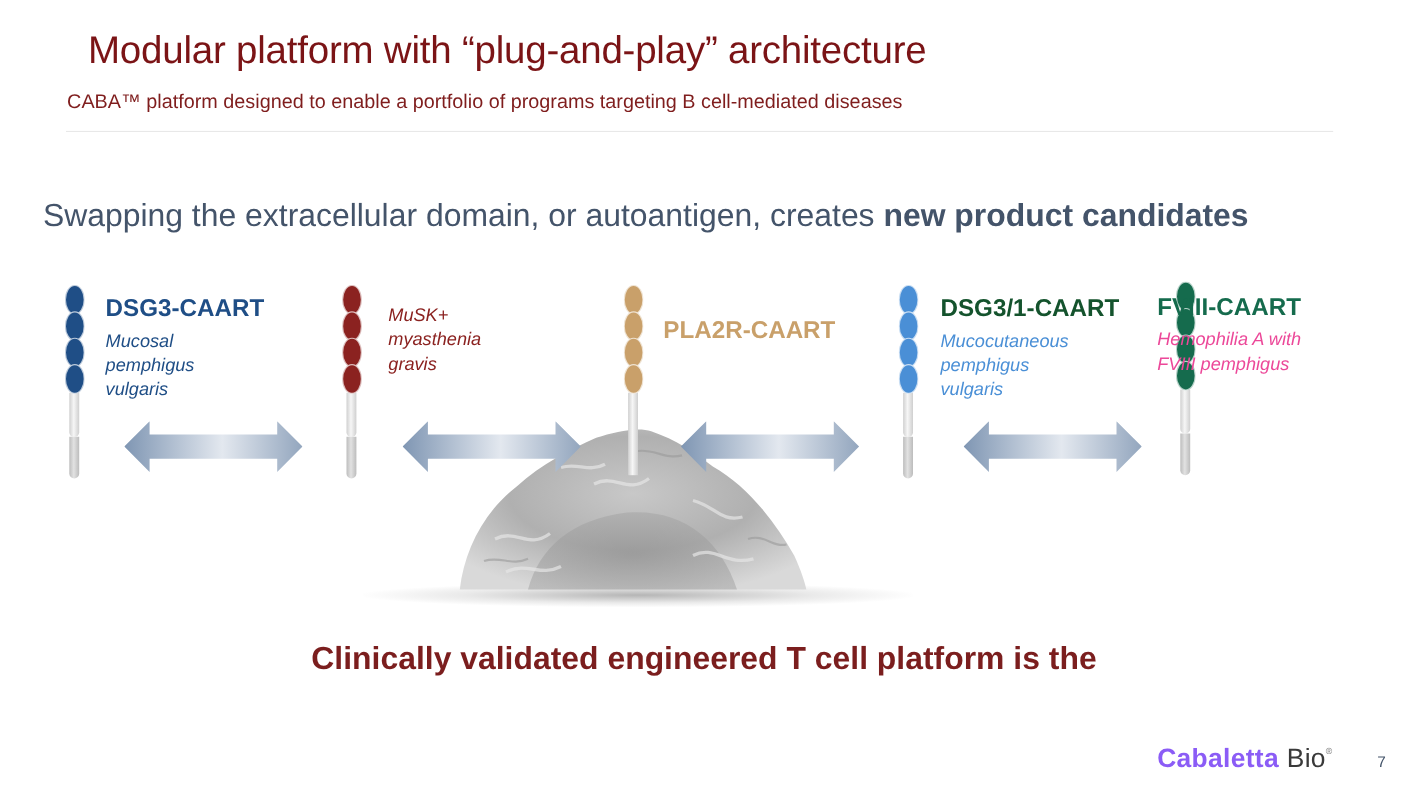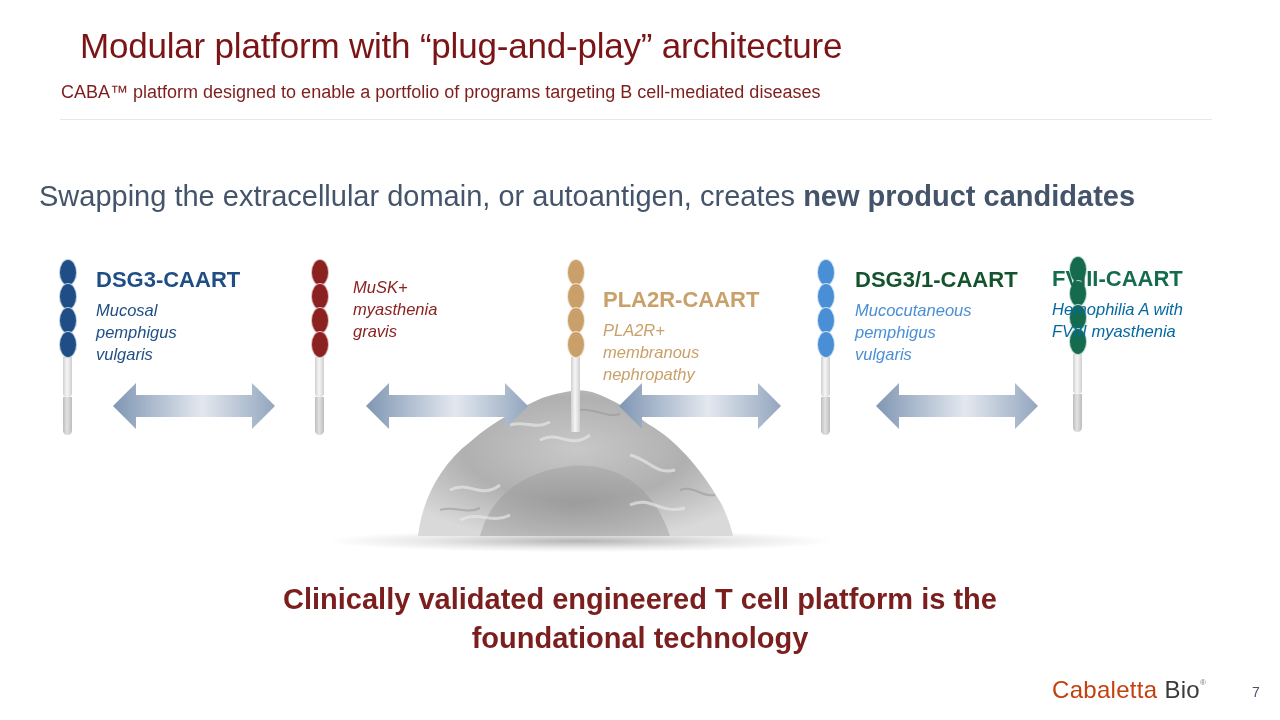--- a/index.html
+++ b/index.html
@@ -59,21 +59,21 @@
 
     .footer-text {
       position: absolute; left: 0; width: 1280px; top: 580px;
       text-align: center; font-size: 29px; font-weight: bold; color: #7b1e1e;
       line-height: 39px;
     }
     .logo {
       position: absolute; left: 1052px; top: 676px;
       font-size: 24px; white-space: nowrap; letter-spacing: 0.3px;
     }
-    .logo .a { color: #c2410c; }
+    .logo .a { color: #8b5cf6; font-weight: bold; }
     .logo .b { color: #3a3a3a; }
     .logo sup { font-size: 8px; color: #777; vertical-align: top; position: relative; top: 2px; }
     .page-num {
       position: absolute; left: 1252px; top: 684px; font-size: 14px; color: #44546a;
     }
   </style>
 </head>
 <body>
 
 <div class="title">Modular platform with “plug-and-play” architecture</div>
@@ -157,41 +157,36 @@
 <div class="prog" style="left:353px; top:270px;">
   <div class="desc" style="color:#8b2220">
     <div>MuSK+</div>
     <div>myasthenia</div>
     <div>gravis</div>
   </div>
 </div>
 
 <div class="prog" style="left:603px; top:267px;margin-top:20px;">
   <div class="name" style="color:#c9a06a">PLA2R-CAART</div>
-  <div class="desc" style="color:#c9a06a">
-    <div>PLA2R+</div>
-    <div>membranous</div>
-    <div>nephropathy</div>
-  </div>
 </div>
 
 <div class="prog" style="left:855px; top:267px;">
   <div class="name" style="color:#14532d">DSG3/1-CAART</div>
   <div class="desc" style="color:#4a8fd6">
     <div>Mucocutaneous</div>
     <div>pemphigus</div>
     <div>vulgaris</div>
   </div>
 </div>
 
 <div class="prog" style="left:1052px; top:266px;">
   <div class="name" style="color:#156b4d">FVIII-CAART</div>
-  <div class="desc" style="color:#0369a1">
+  <div class="desc" style="color:#ec4899">
     <div>Hemophilia A with</div>
-    <div>FVIII myasthenia</div>
+    <div>FVIII pemphigus</div>
   </div>
 </div>
 
 <div id="arrows">
     <svg class="arrow" width="162" height="46" viewBox="0 0 162 46" style="left: 113px; top: 383px;">
       <defs>
         <linearGradient id="ag0" x1="0" x2="1" y1="0" y2="0">
           <stop offset="0%" stop-color="#7f96b3"></stop>
           <stop offset="55%" stop-color="#e3e8ef"></stop>
           <stop offset="100%" stop-color="#93a6be"></stop>
@@ -226,17 +221,16 @@
           <stop offset="55%" stop-color="#e3e8ef"></stop>
           <stop offset="100%" stop-color="#93a6be"></stop>
         </linearGradient>
       </defs>
       <path d="M0,23 L23,0 L23,12 L139,12 L139,0 L162,23 L139,46 L139,34 L23,34 L23,46 Z" fill="url(#ag3)"></path>
     </svg>
   </div>
 
 <div class="footer-text">
   <div>Clinically validated engineered T cell platform is the</div>
-  <div>foundational technology</div>
 </div>
 
 <div class="logo"><span class="a">Cabaletta</span> <span class="b">Bio</span><sup>®</sup></div>
 <div class="page-num">7</div>
 
 </body></html>

